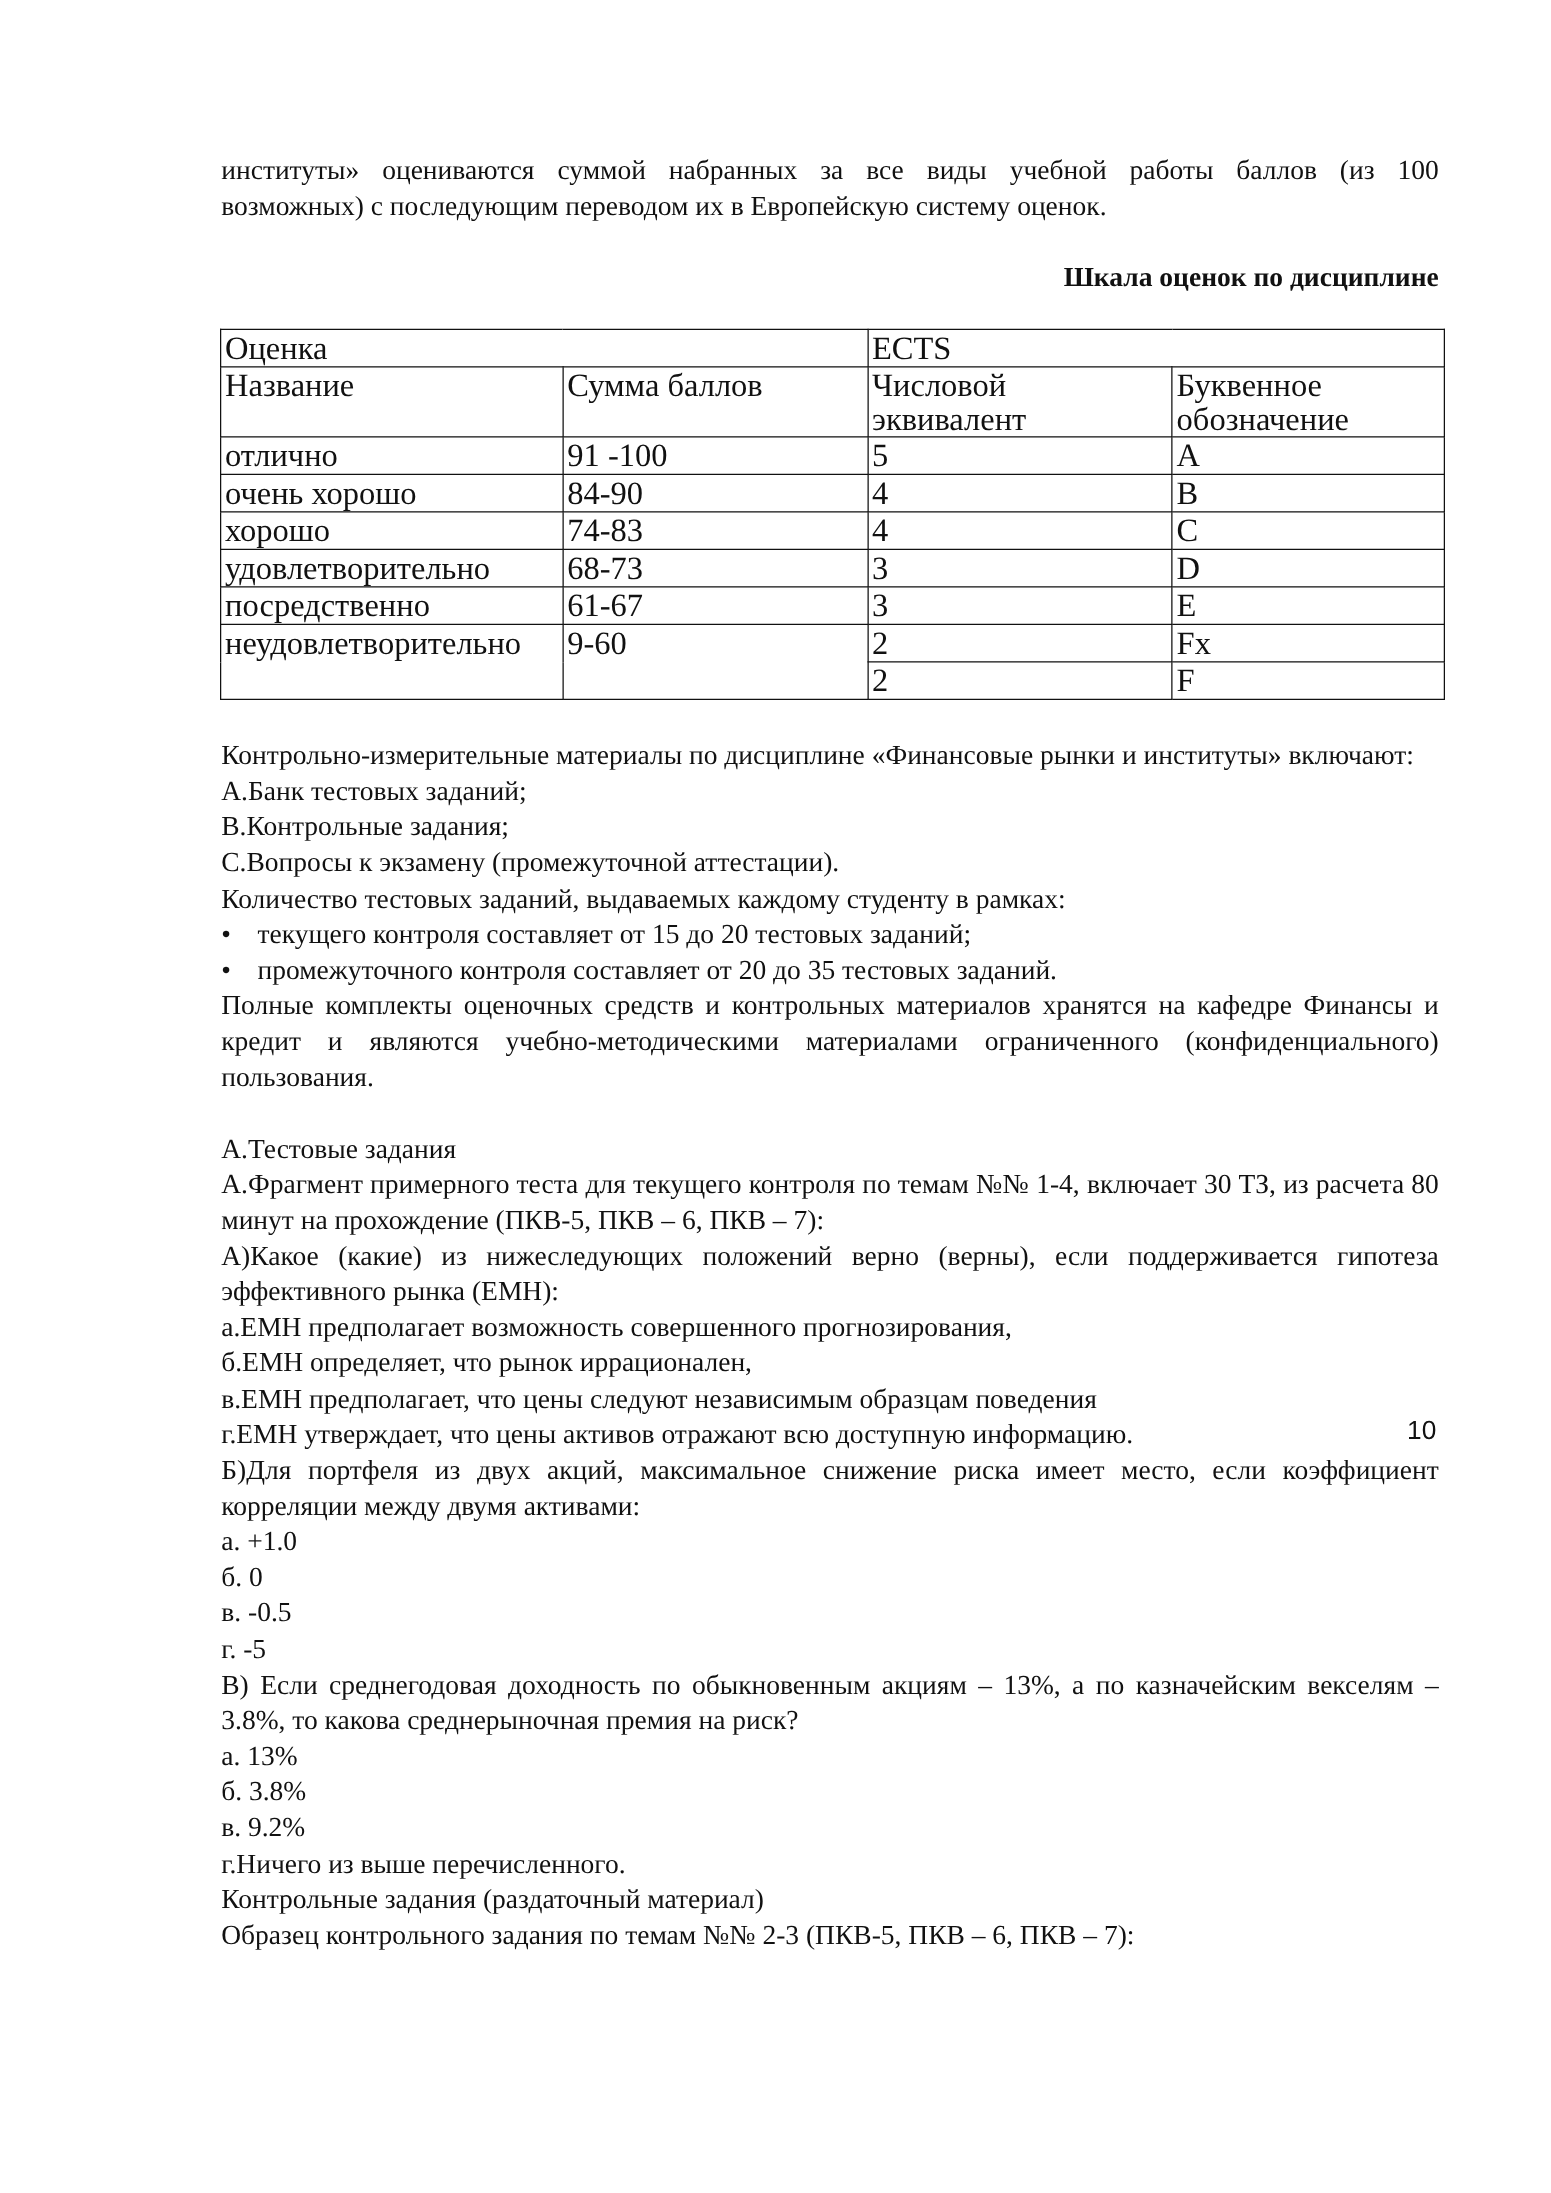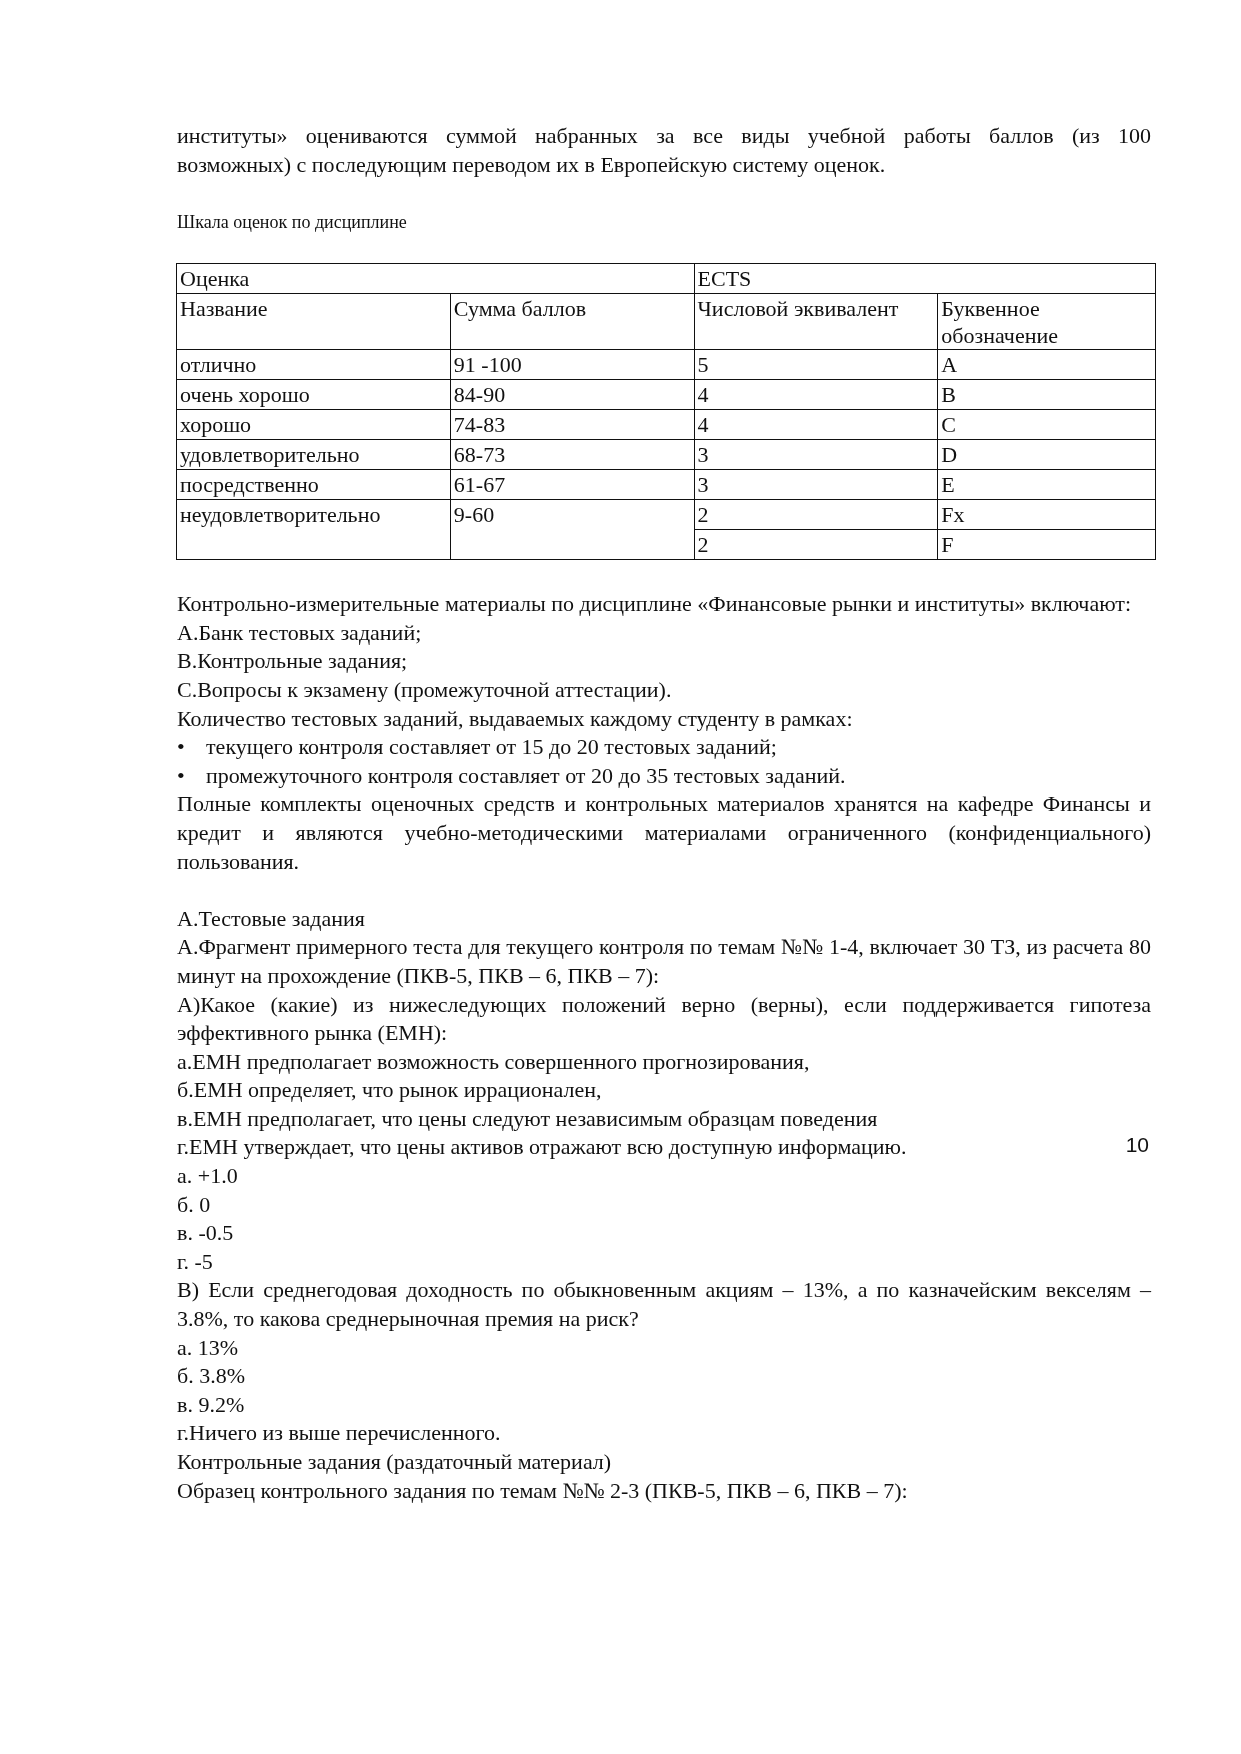--- a/index.html
+++ b/index.html
@@ -4,24 +4,24 @@
 <style>
   html, body { margin: 0; padding: 0; background: #ffffff; }
   body {
     width: 1241px; height: 1754px; position: relative; overflow: hidden;
     font-family: "Liberation Serif", "DejaVu Serif", serif;
     color: #111111;
   }
   .page { position: absolute; left: 177px; top: 122px; width: 974px; }
   .p { font-size: 22px; line-height: 28.6px; margin: 0; }
   .just { text-align: justify; text-align-last: left; }
-  .title { text-align: left; font-weight: normal; font-size: 18px; margin: 26px 0 0 0; line-height: 28px; }
+  .title { text-align: right; font-weight: bold; font-size: 22px; margin: 26px 0 0 0; line-height: 28px; }
   table.grades {
     border-collapse: collapse; width: 980px; margin-top: 27px; margin-left: -1px;
-    font-size: 22px;
+    font-size: 26px;
   }
   table.grades td {
     border: 1.5px solid #111; padding: 1px 3px 0 3px; vertical-align: top;
     line-height: 27px; height: 28px;
   }
   .c1 { width: 266px; } .c2 { width: 236px; } .c3 { width: 236px; } .c4 { width: 232px; }
   .gap-after-table { height: 30px; }
   ul.bullets { list-style: none; margin: 0; padding: 0; }
   ul.bullets li { font-size: 22px; line-height: 28.6px; position: relative; padding-left: 29px; }
   ul.bullets li .bullet { position: absolute; left: 0; top: 0; }
@@ -118,20 +118,21 @@
 
   <p class="p">А.Тестовые задания</p>
   <p class="p just">А.Фрагмент примерного теста для текущего контроля по темам №№ 1-4, включает 30 ТЗ, из расчета 80 минут на прохождение (ПКВ-5, ПКВ – 6, ПКВ – 7):</p>
 
   <p class="p just">А)Какое (какие) из нижеследующих положений верно (верны), если поддерживается гипотеза эффективного рынка (ЕМН):</p>
   <p class="p">а.ЕМН предполагает возможность совершенного прогнозирования,</p>
   <p class="p">б.ЕМН определяет, что рынок иррационален,</p>
   <p class="p">в.ЕМН предполагает, что цены следуют независимым образцам поведения</p>
   <p class="p">г.ЕМН утверждает, что цены активов отражают всю доступную информацию.</p>
 
+  <p class="p just">Б)Для портфеля из двух акций, максимальное снижение риска имеет место, если коэффициент корреляции между двумя активами:</p>
   <p class="p">а. +1.0</p>
   <p class="p">б. 0</p>
   <p class="p">в. -0.5</p>
   <p class="p">г. -5</p>
 
   <p class="p just">В) Если среднегодовая доходность по обыкновенным акциям – 13%, а по казначейским векселям – 3.8%, то какова среднерыночная премия на риск?</p>
   <p class="p">а. 13%</p>
   <p class="p">б. 3.8%</p>
   <p class="p">в. 9.2%</p>
   <p class="p">г.Ничего из выше перечисленного.</p>

